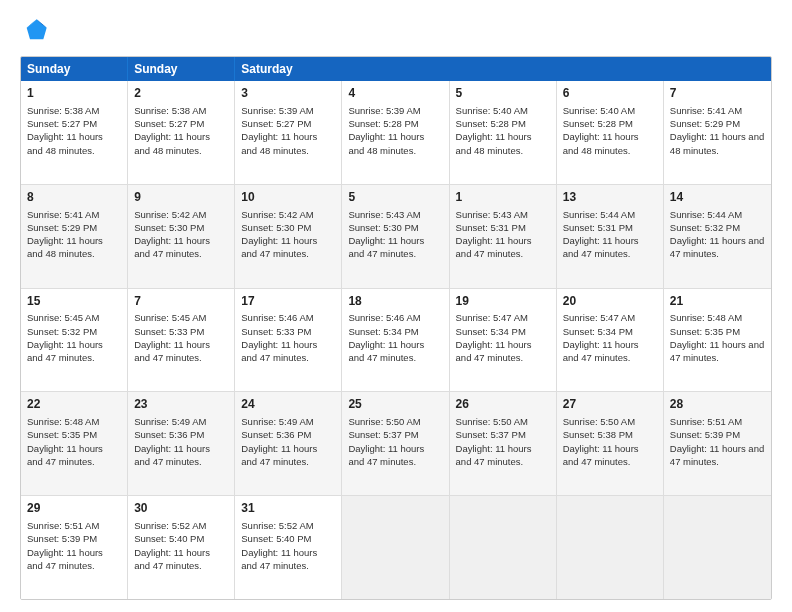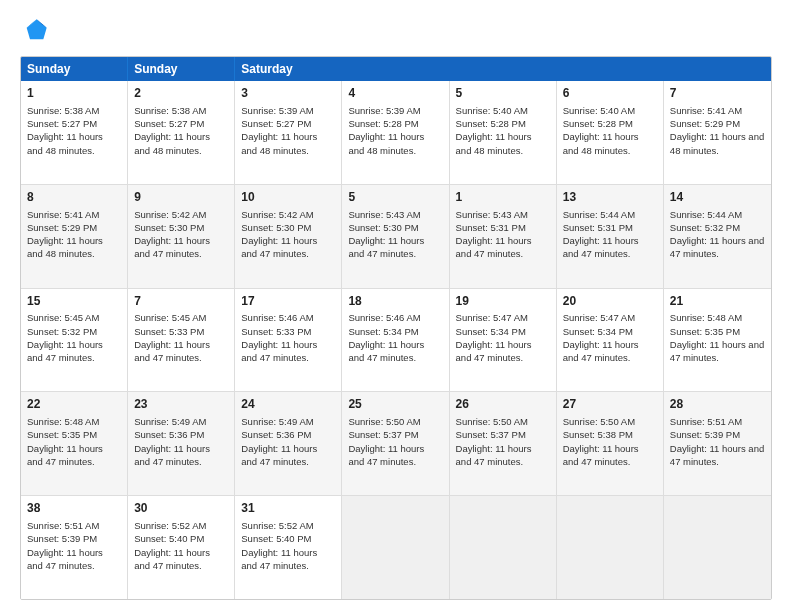--- a/index.html
+++ b/index.html
@@ -160,21 +160,21 @@
         <div class="calendar-row">
           <div class="calendar-cell"><span class="day-num">22</span><span>Sunrise: 5:48 AM</span><br><span>Sunset: 5:35 PM</span><br><span>Daylight: 11 hours and 47 minutes.</span></div>
           <div class="calendar-cell"><span class="day-num">23</span><span>Sunrise: 5:49 AM</span><br><span>Sunset: 5:36 PM</span><br><span>Daylight: 11 hours and 47 minutes.</span></div>
           <div class="calendar-cell"><span class="day-num">24</span><span>Sunrise: 5:49 AM</span><br><span>Sunset: 5:36 PM</span><br><span>Daylight: 11 hours and 47 minutes.</span></div>
           <div class="calendar-cell"><span class="day-num">25</span><span>Sunrise: 5:50 AM</span><br><span>Sunset: 5:37 PM</span><br><span>Daylight: 11 hours and 47 minutes.</span></div>
           <div class="calendar-cell"><span class="day-num">26</span><span>Sunrise: 5:50 AM</span><br><span>Sunset: 5:37 PM</span><br><span>Daylight: 11 hours and 47 minutes.</span></div>
           <div class="calendar-cell"><span class="day-num">27</span><span>Sunrise: 5:50 AM</span><br><span>Sunset: 5:38 PM</span><br><span>Daylight: 11 hours and 47 minutes.</span></div>
           <div class="calendar-cell"><span class="day-num">28</span><span>Sunrise: 5:51 AM</span><br><span>Sunset: 5:39 PM</span><br><span>Daylight: 11 hours and 47 minutes.</span></div>
         </div>
         <div class="calendar-row">
-          <div class="calendar-cell"><span class="day-num">38</span><span>Sunrise: 5:51 AM</span><br><span>Sunset: 5:39 PM</span><br><span>Daylight: 11 hours and 47 minutes.</span></div>
+          <div class="calendar-cell"><span class="day-num">29</span><span>Sunrise: 5:51 AM</span><br><span>Sunset: 5:39 PM</span><br><span>Daylight: 11 hours and 47 minutes.</span></div>
           <div class="calendar-cell"><span class="day-num">30</span><span>Sunrise: 5:52 AM</span><br><span>Sunset: 5:40 PM</span><br><span>Daylight: 11 hours and 47 minutes.</span></div>
           <div class="calendar-cell"><span class="day-num">31</span><span>Sunrise: 5:52 AM</span><br><span>Sunset: 5:40 PM</span><br><span>Daylight: 11 hours and 47 minutes.</span></div>
           <div class="calendar-cell empty"></div>
           <div class="calendar-cell empty"></div>
           <div class="calendar-cell empty"></div>
           <div class="calendar-cell empty"></div>
         </div>
       </div>
   </div>
 </div>

